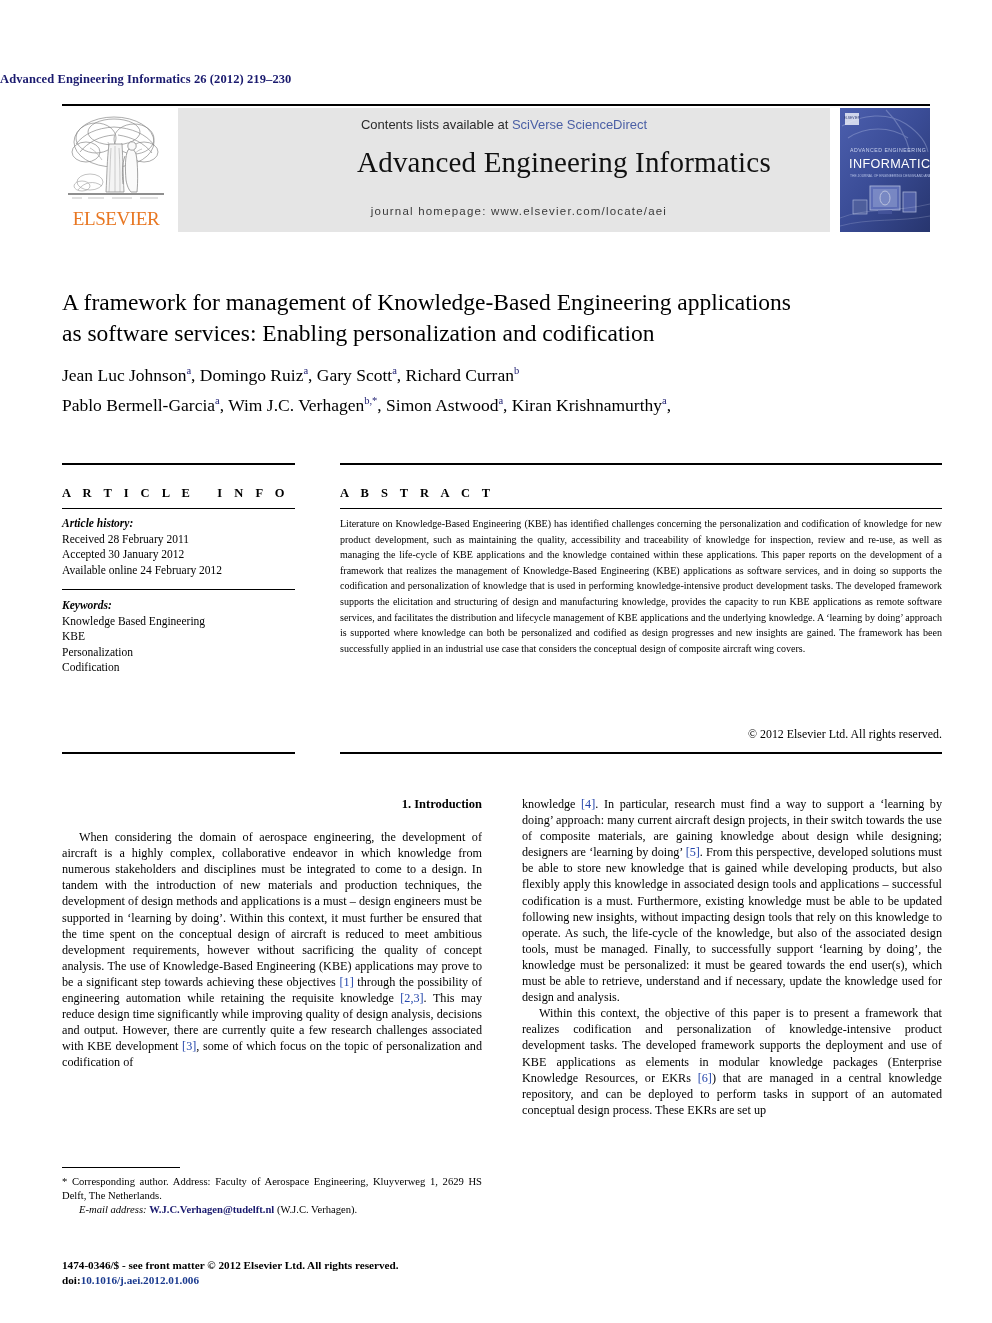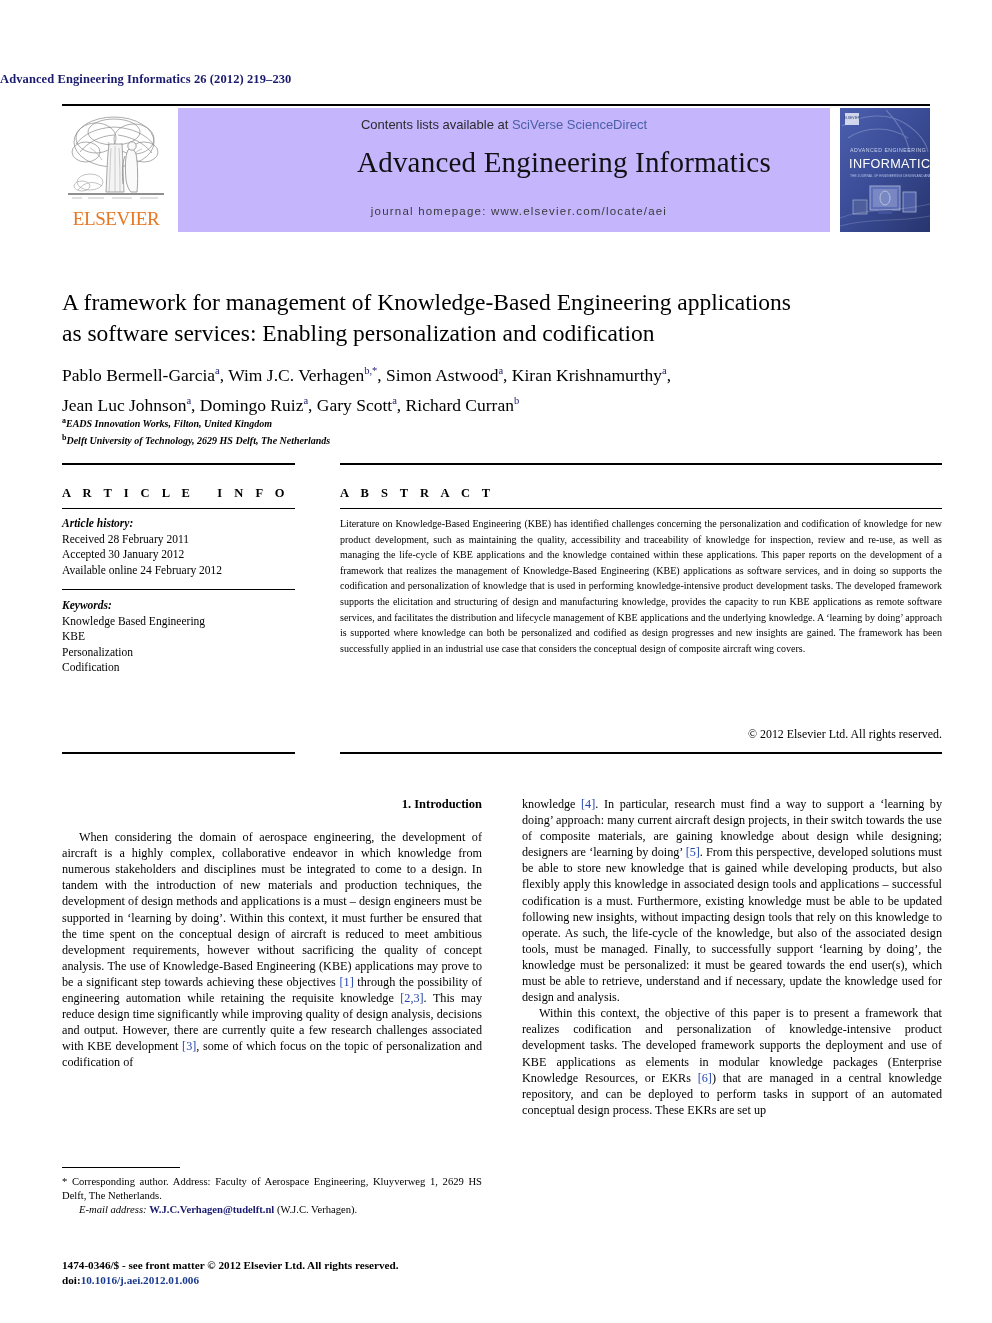--- a/index.html
+++ b/index.html
@@ -51,21 +51,21 @@
   }
   .logo-cell {
     position: absolute;
     left: 0; top: 0;
     width: 108px; height: 124px;
   }
   .banner-cell {
     position: absolute;
     left: 116px; top: 0;
     width: 652px; height: 124px;
-    background: #c4b5fd;
+    background: #e5e5e5;
   }
   .cover-cell {
     position: absolute;
     left: 778px; top: 0;
     width: 90px; height: 124px;
   }
 
   .contents-line {
     position: absolute;
     left: 0; top: 9px;
@@ -391,28 +391,24 @@
       </svg>
     </div>
   </div>
 
   <div class="title">
     <div>A framework for management of Knowledge-Based Engineering applications</div>
     <div>as software services: Enabling personalization and codification</div>
   </div>
 
   <div class="authors">
+    <div>Jean Luc Johnson<sup>a</sup>, Domingo Ruiz<sup>a</sup>, Gary Scott<sup>a</sup>, Richard Curran<sup>b</sup></div>
     <div>Pablo Bermell-Garcia<sup>a</sup>, Wim J.C. Verhagen<sup>b,</sup><sup>*</sup>, Simon Astwood<sup>a</sup>, Kiran Krishnamurthy<sup>a</sup>,</div>
-    <div>Jean Luc Johnson<sup>a</sup>, Domingo Ruiz<sup>a</sup>, Gary Scott<sup>a</sup>, Richard Curran<sup>b</sup></div>
-  </div>
-
-  <div class="affiliations">
-    <div><sup>a</sup><span>EADS Innovation Works, Filton, United Kingdom</span></div>
-    <div><sup>b</sup><span>Delft University of Technology, 2629 HS Delft, The Netherlands</span></div>
-  </div>
+  </div>
+
 
   <div class="block-rule-top rule-left"></div>
   <div class="block-rule-top rule-right"></div>
 
   <div class="section-head head-info">A R T I C L E&nbsp;&nbsp;&nbsp;I N F O</div>
   <div class="section-head head-abstract">A B S T R A C T</div>
 
   <div class="block-rule-mid" style="left:62px;width:233px;"></div>
   <div class="block-rule-mid" style="left:340px;width:602px;"></div>
 

